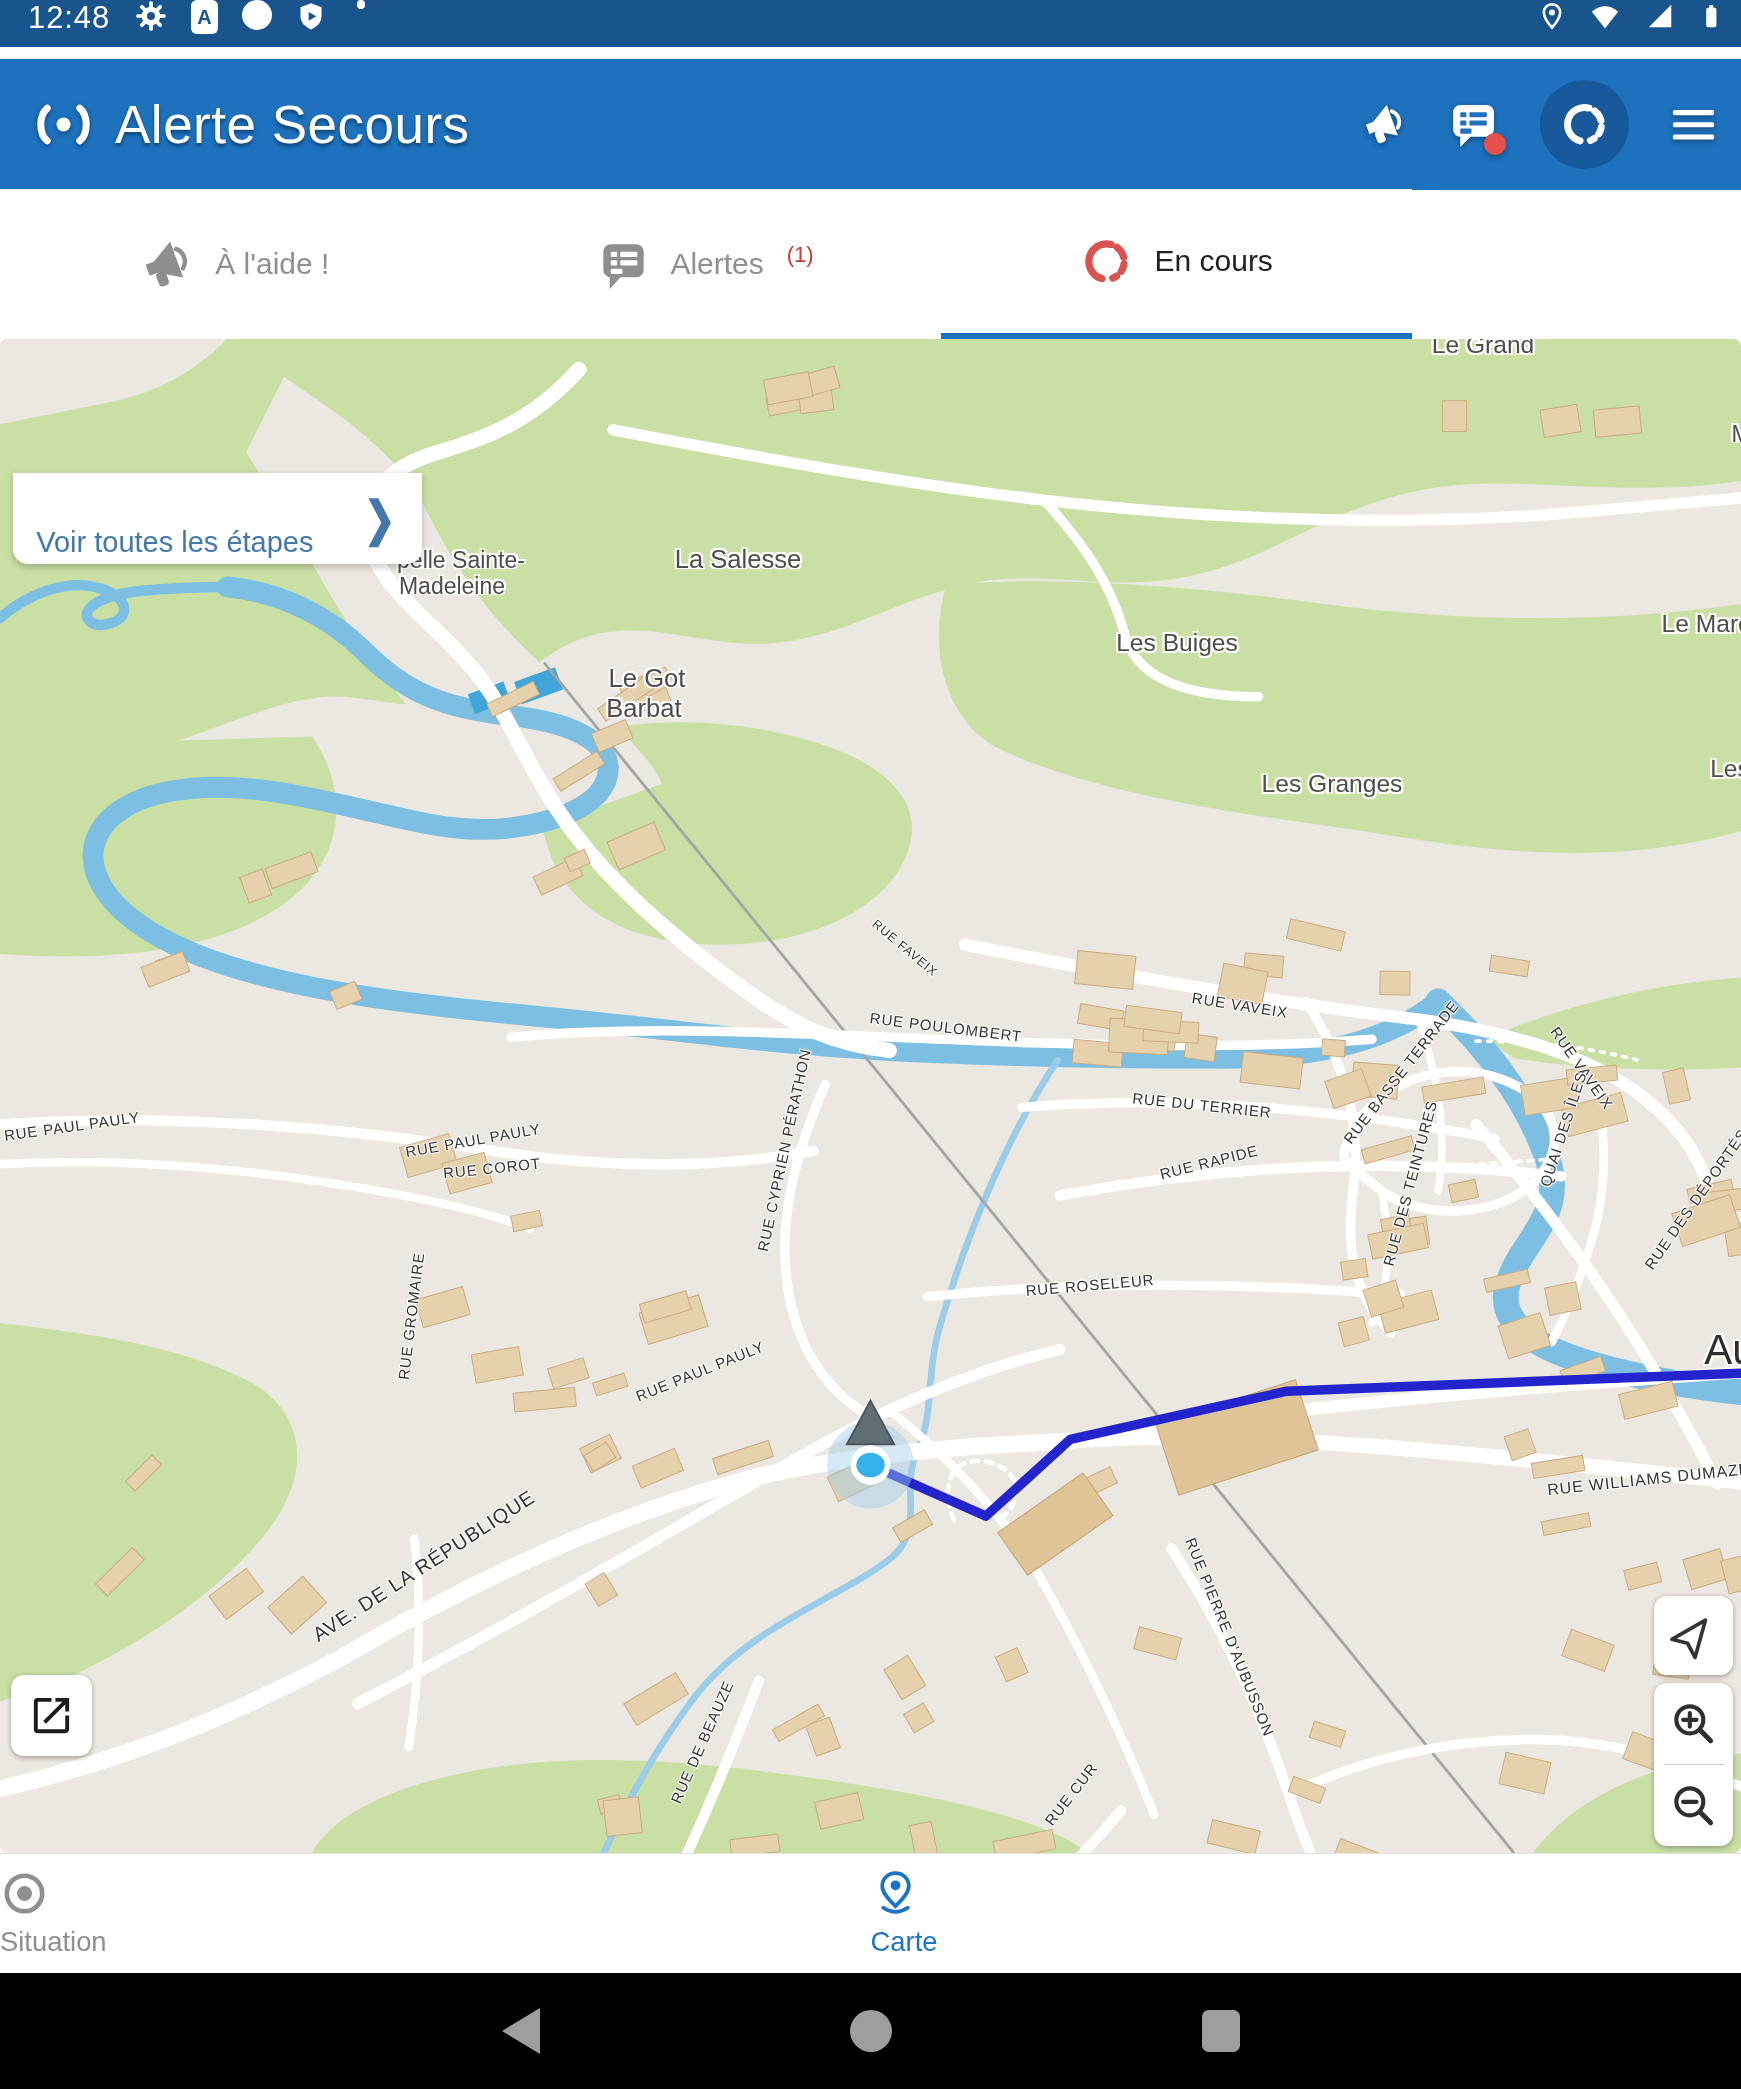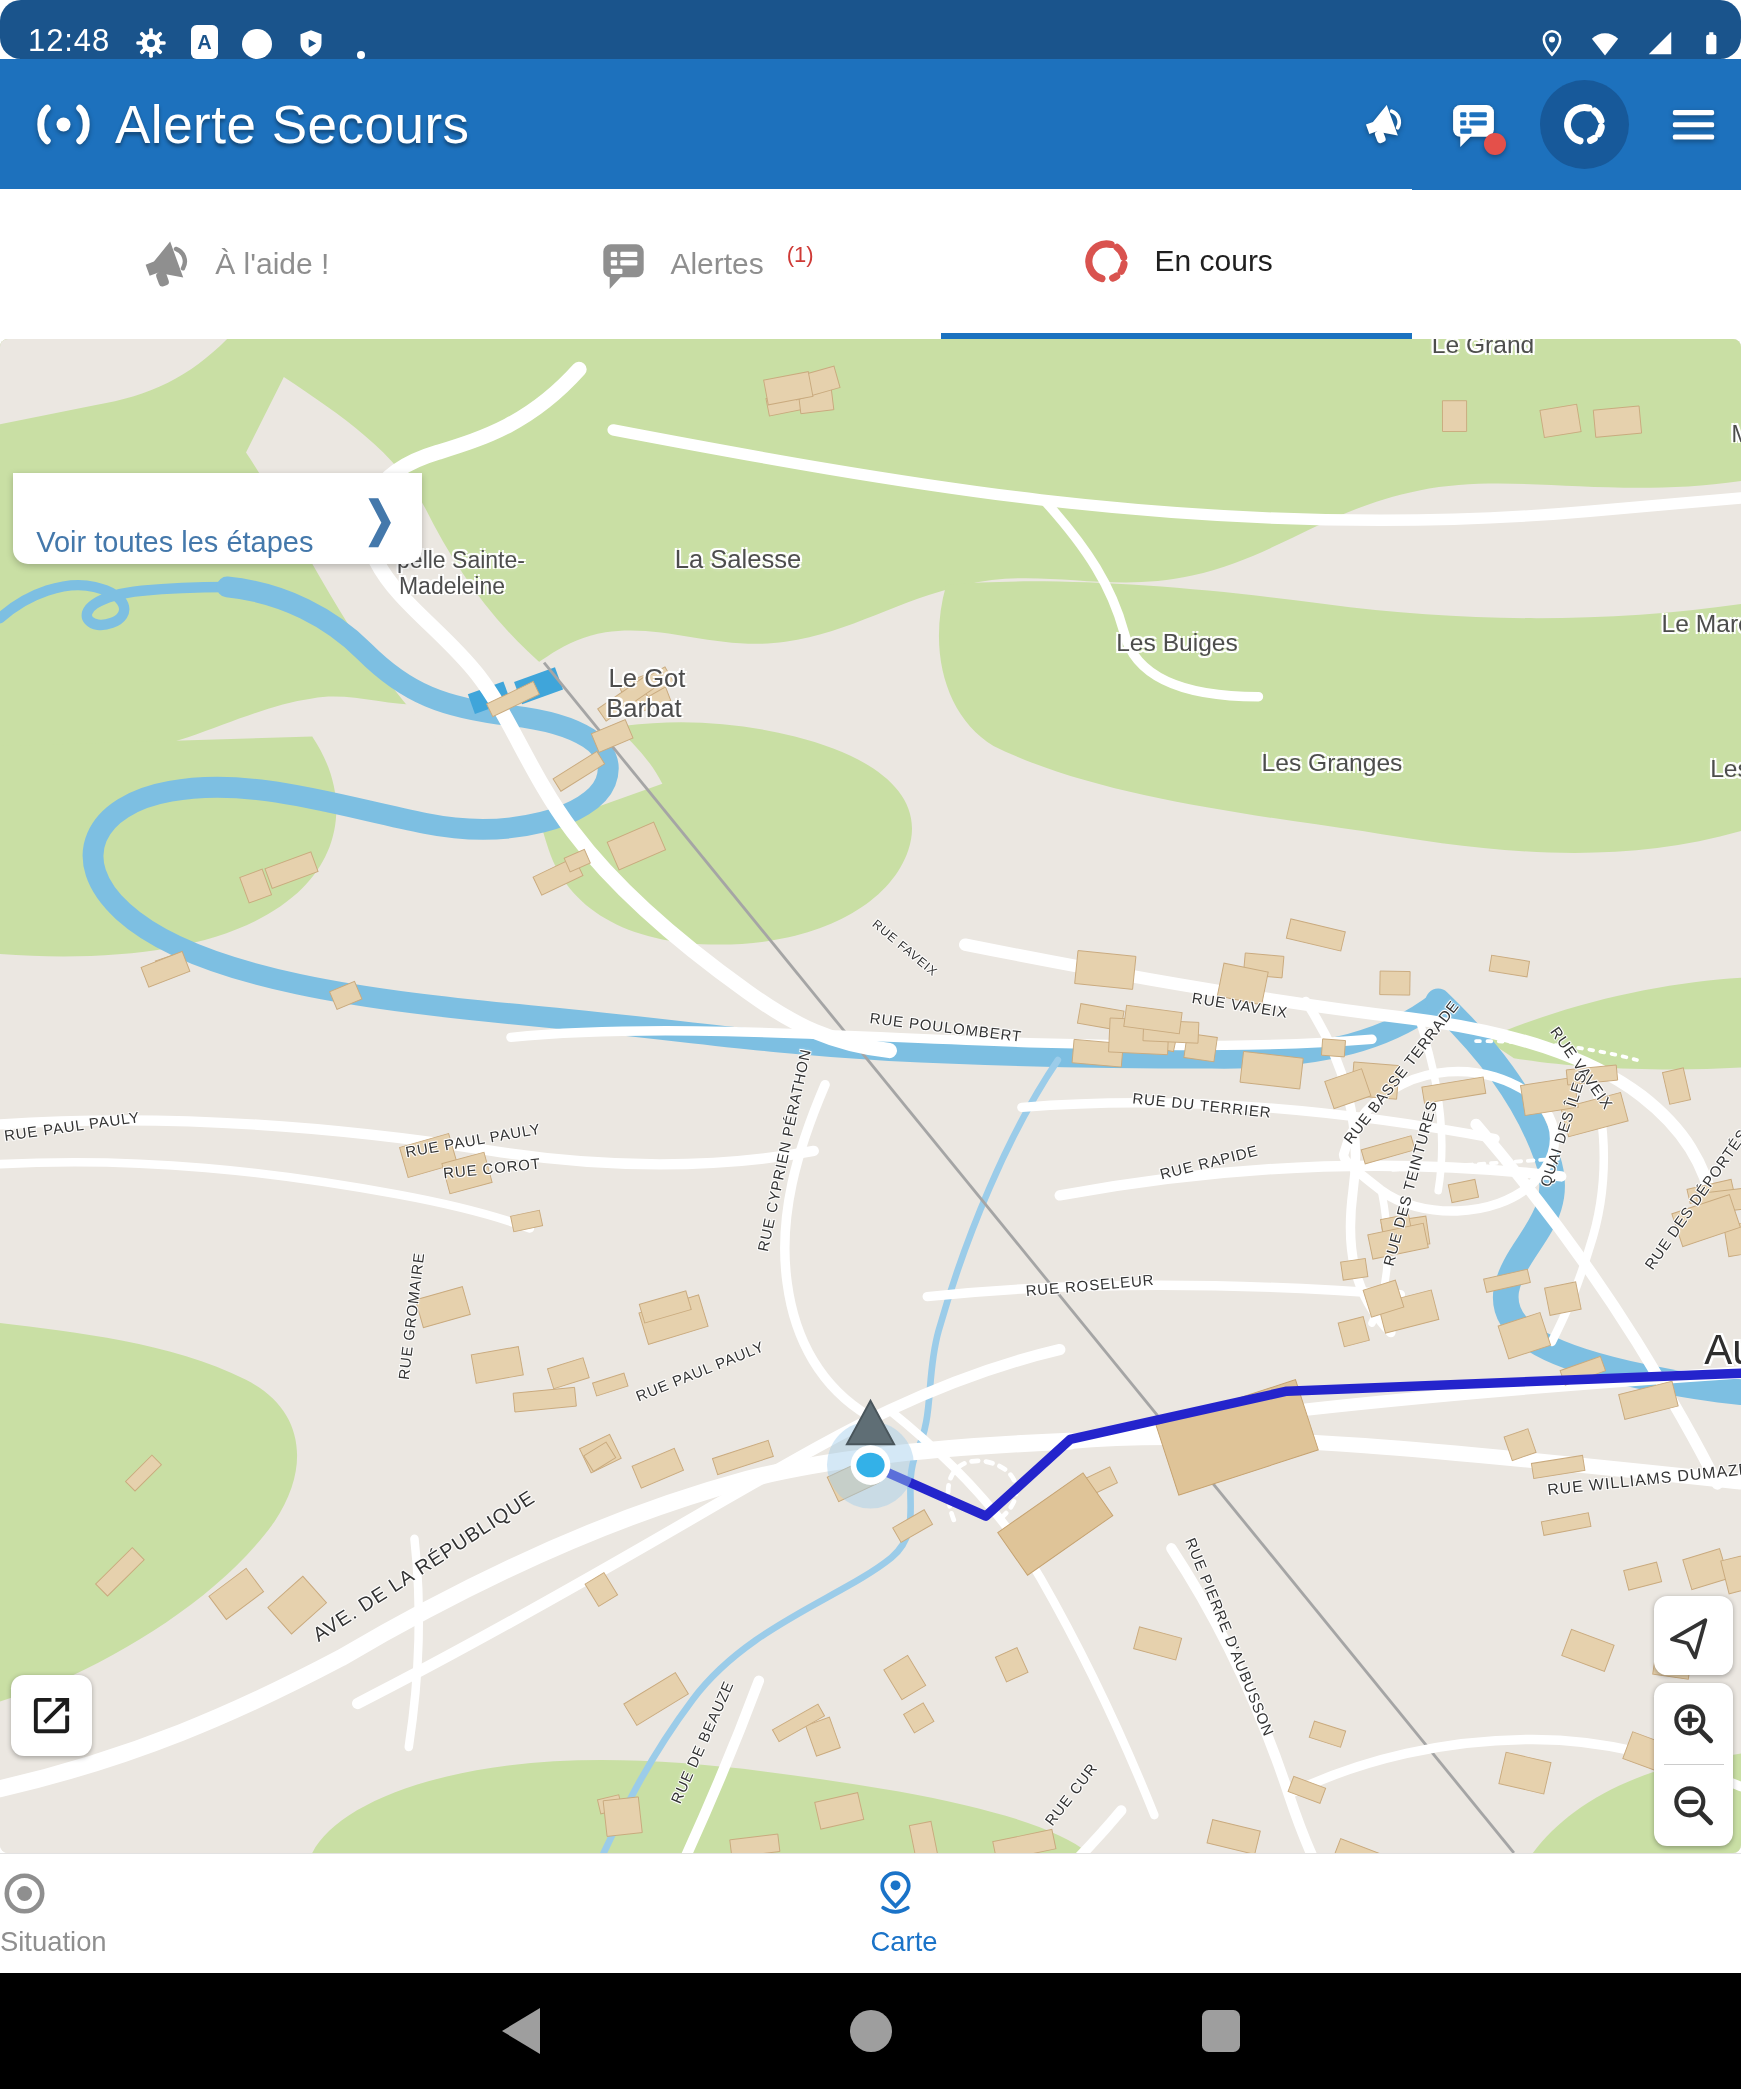--- a/index.html
+++ b/index.html
@@ -5,22 +5,22 @@
   :root{
     --status:#1a548c; --appbar:#1d71bd; --accent:#1b72c0; --red:#d9534f;
     --beige:#ebe7e1; --green:#c9dfa4; --water:#7dbfe2; --route:#2424cc;
     --cardtext:#3d5e8c; --link:#4478ab; --gray:#8f8f8f;
   }
   *{margin:0;padding:0;box-sizing:border-box;}
   body{font-family:"Liberation Sans",sans-serif;background:#000;}
   #page{position:relative;width:1741px;height:2090px;overflow:hidden;background:#fff;}
 
   
-  .statusbar{position:absolute;left:0;top:0;width:1741px;height:59px;background:var(--status);
-    display:flex;align-items:flex-end;color:#fff;border-radius:21px;}
+  .statusbar{position:absolute;left:0;top:0;width:1741px;height:47px;background:var(--status);
+    display:flex;align-items:flex-start;color:#fff;}
   .sb-time{font-size:31px;margin-left:28px;letter-spacing:0.9px;}
   .sb-ic{height:32px;margin-left:24.6px;display:block;}
   .sb-circle{width:30px;height:30px;border-radius:50%;background:#fff;margin-left:24.6px;}
   .sb-dot{width:8.5px;height:8.5px;border-radius:50%;background:#fff;margin-left:32px;}
   .sb-abadge{width:26.5px;height:34px;background:#fff;border-radius:5.7px;margin-left:24.6px;
     display:flex;align-items:center;justify-content:center;color:var(--status);
     font-weight:bold;font-size:20px;line-height:1;}
   .sb-right{margin-left:auto;display:flex;align-items:center;margin-right:17px;}
 
   
@@ -404,21 +404,21 @@
     </svg>
 
     <div class="pl" style="left:1483px;top:5.7px">Le Grand</div>
     <div class="pl" style="left:738px;top:220px;font-size:25.6px">La Salesse</div>
     <div class="pl" style="left:461px;top:221px;font-size:23px">pelle Sainte-</div>
     <div class="pl" style="left:452px;top:247px;font-size:23px">Madeleine</div>
     <div class="pl" style="left:647px;top:339px;font-size:25.6px">Le Got</div>
     <div class="pl" style="left:644px;top:369px;font-size:25.6px">Barbat</div>
     <div class="pl" style="left:1177px;top:304px">Les Buiges</div>
     <div class="pl" style="left:1706px;top:285px">Le Marc</div>
-    <div class="pl" style="left:1332px;top:424px">Les Granges</div>
+    <div class="pl" style="left:1332px;top:445px">Les Granges</div>
     <div class="pl" style="left:1730px;top:430px">Les</div>
     <div class="pl" style="left:1741px;top:95px;font-size:23px">M</div>
     <div class="pl" style="left:1730px;top:1011px;font-size:42px;color:#2e2e2e">Au</div>
 
     <div class="sl" style="left:72px;top:787px;--r:-8deg">RUE PAUL PAULY</div>
     <div class="sl" style="left:473px;top:801px;--r:-10deg">RUE PAUL PAULY</div>
     <div class="sl" style="left:492px;top:829px;--r:-6deg">RUE COROT</div>
     <div class="sl" style="left:411px;top:977px;--r:-83deg">RUE GROMAIRE</div>
     <div class="sl" style="left:700px;top:1032px;--r:-22deg">RUE PAUL PAULY</div>
     <div class="sl" style="left:784px;top:811px;--r:-78deg">RUE CYPRIEN PÉRATHON</div>

